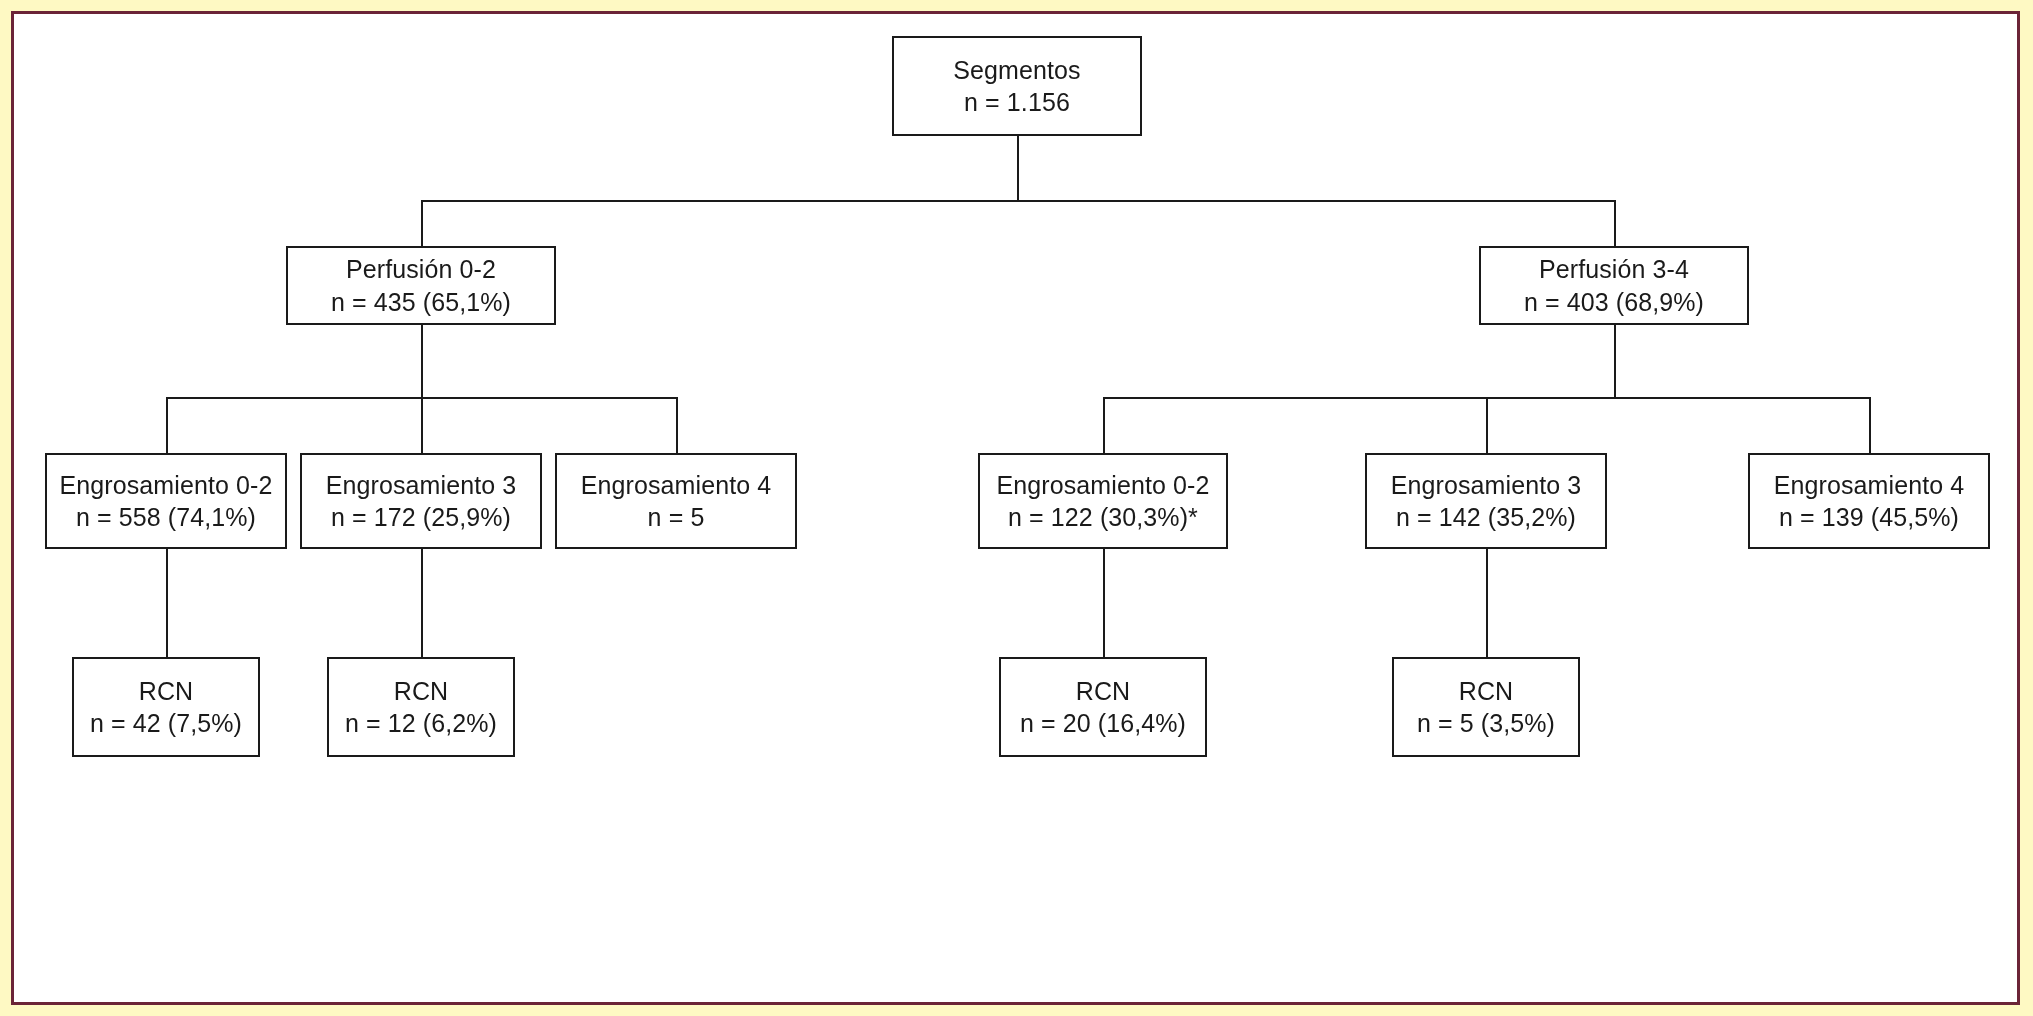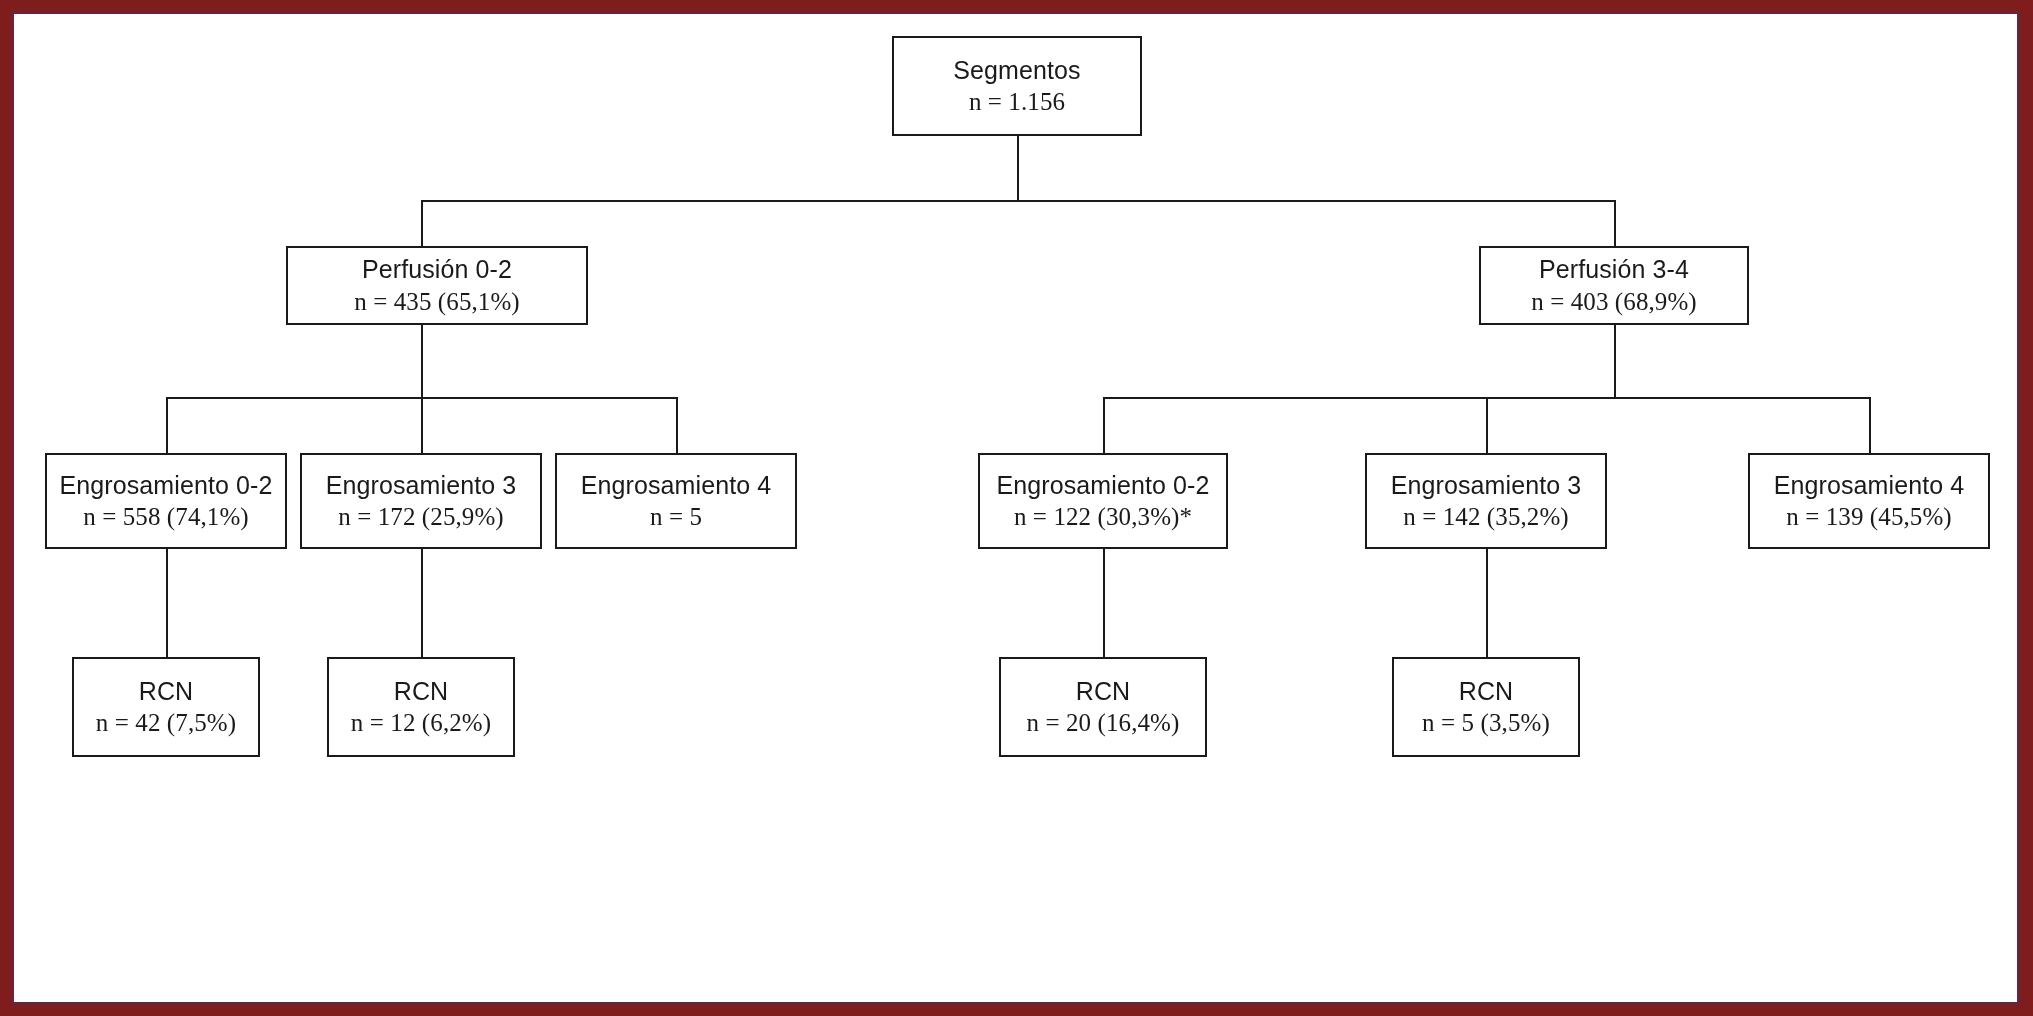--- a/index.html
+++ b/index.html
@@ -8,21 +8,21 @@
     padding: 0;
     background: #ffffff;
   }
   body {
     font-family: "Liberation Sans", sans-serif;
   }
   #canvas {
     position: relative;
     width: 2033px;
     height: 1016px;
-    background: #7f1d1d;
+    background: #fef9c3;
     overflow: hidden;
   }
   
   #outer-frame {
     position: absolute;
     left: 11px;
     top: 11px;
     width: 2009px;
     height: 994px;
     border: 3px solid #6b2437;
@@ -39,21 +39,21 @@
     align-items: center;
     justify-content: center;
     text-align: center;
     color: #1a1a1a;
     font-size: 25px;
     line-height: 1.30;
     letter-spacing: 0.1px;
     padding: 0 4px;
   }
   .node .l1 { display: block; white-space: nowrap; }
-  .node .l2 { display: block; white-space: nowrap; font-family: Liberation Serif, serif; }
+  .node .l2 { display: block; white-space: nowrap; }
   .edge {
     position: absolute;
     background: #1a1a1a;
   }
   .edge.v { width: 2px; }
   .edge.h { height: 2px; }
 </style>
 </head>
 <body>
 
@@ -80,21 +80,21 @@
     <div class="edge v" style="left:152px;  top:535px;  height:108px;"></div>
     <div class="edge v" style="left:407px;  top:535px;  height:108px;"></div>
     <div class="edge v" style="left:1089px; top:535px;  height:108px;"></div>
     <div class="edge v" style="left:1472px; top:535px;  height:108px;"></div>
 
     <div class="node" style="left:878px; top:22px; width:250px; height:100px;">
       <span class="l1">Segmentos</span>
       <span class="l2">n = 1.156</span>
     </div>
 
-    <div class="node" style="left:272px; top:232px; width:302px; height:79px;">
+    <div class="node" style="left:272px; top:232px; width:270px; height:79px;">
       <span class="l1">Perfusión 0-2</span>
       <span class="l2">n = 435 (65,1%)</span>
     </div>
     <div class="node" style="left:1465px; top:232px; width:270px; height:79px;">
       <span class="l1">Perfusión 3-4</span>
       <span class="l2">n = 403 (68,9%)</span>
     </div>
 
     <div class="node" style="left:31px; top:439px; width:242px; height:96px;">
       <span class="l1">Engrosamiento 0-2</span>

